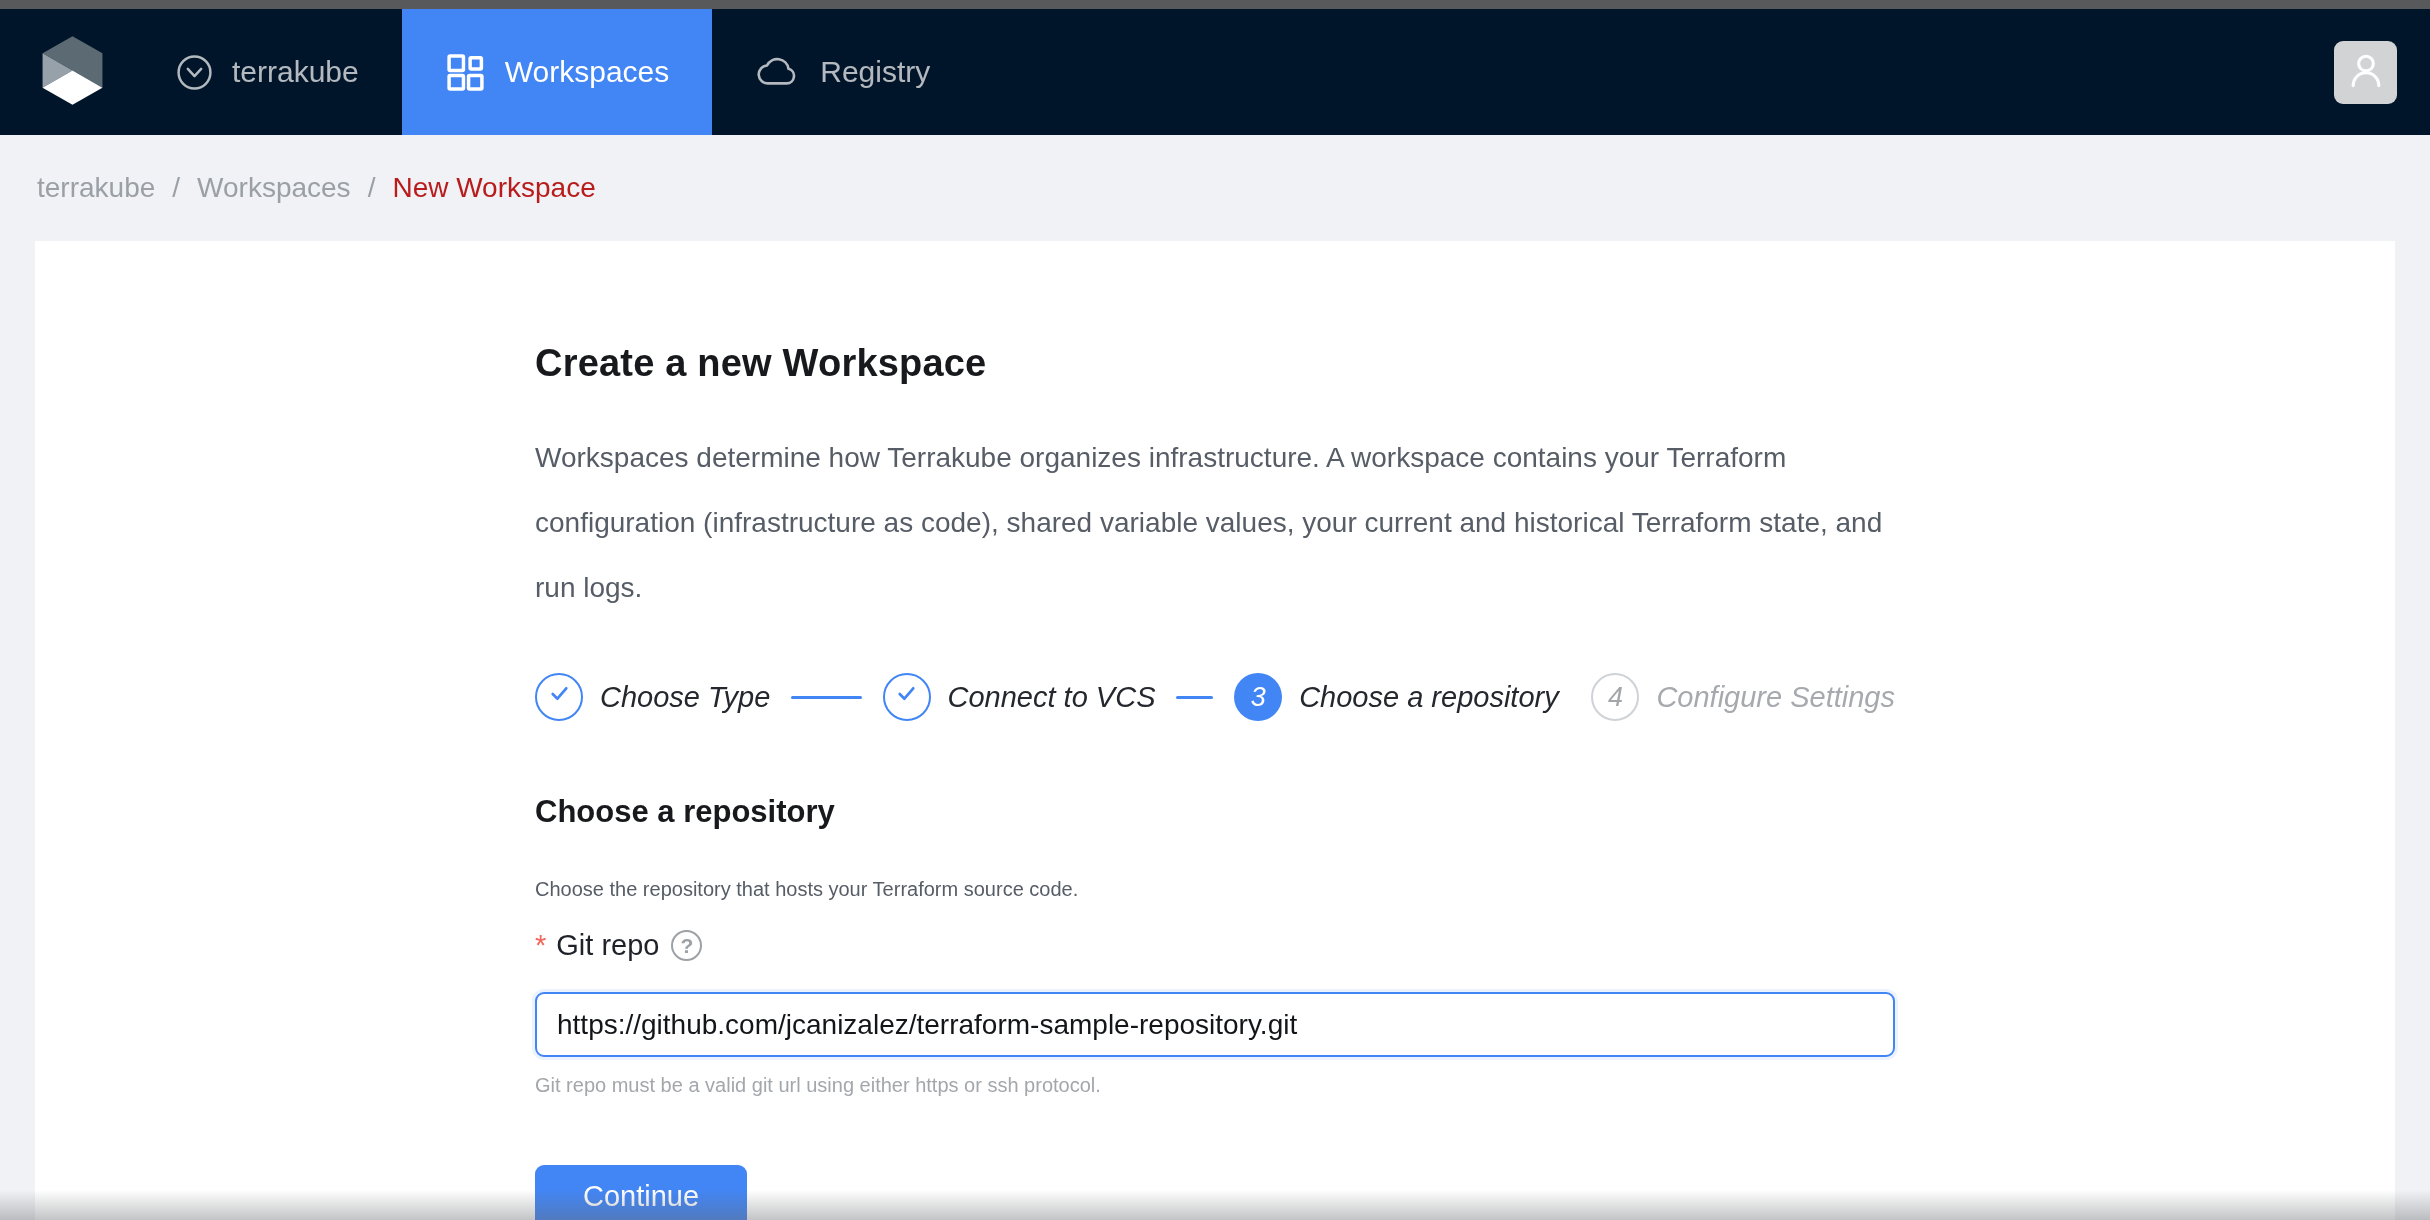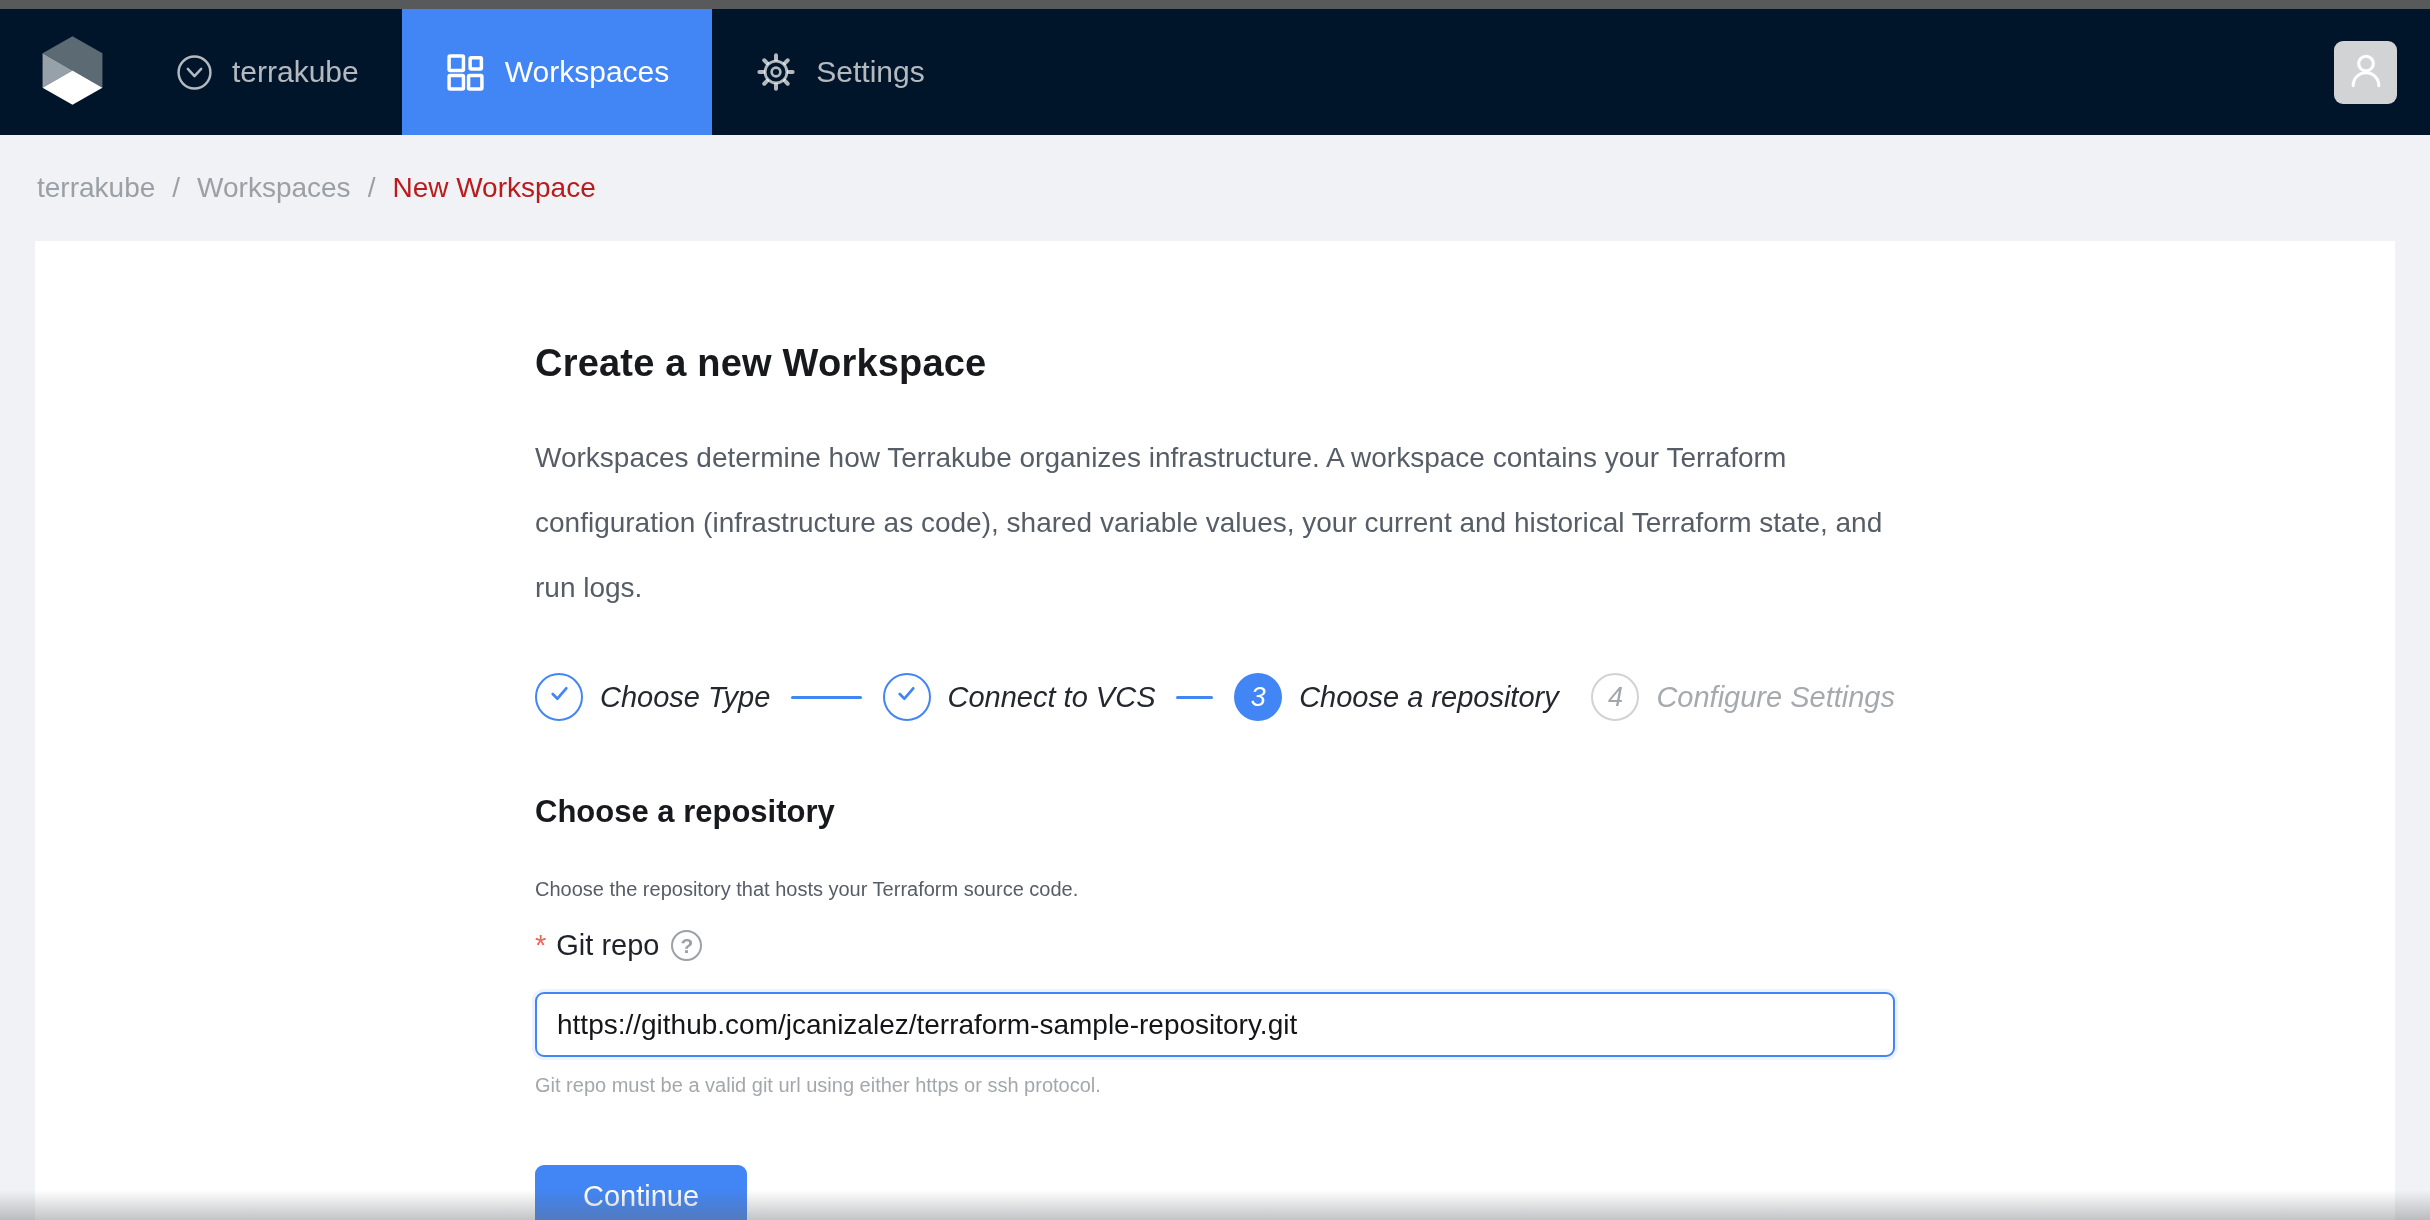--- a/index.html
+++ b/index.html
@@ -175,42 +175,29 @@
         <svg width="41" height="41" viewBox="0 0 40 40">
           <rect x="4" y="4" width="14" height="14" rx="1" fill="none" stroke="currentColor" stroke-width="3.4"></rect>
           <rect x="24.5" y="5.5" width="11" height="11" rx="1" fill="none" stroke="currentColor" stroke-width="3.4"></rect>
           <rect x="4" y="23" width="14" height="13" rx="1" fill="none" stroke="currentColor" stroke-width="3.4"></rect>
           <rect x="23" y="23" width="13" height="13" rx="1" fill="none" stroke="currentColor" stroke-width="3.4"></rect>
         </svg>
       </span>
       <span>Workspaces</span>
     </div>
 
-
     <div class="menu-item">
       <span>
-        <svg width="42" height="42" viewBox="0 0 48 48">
-          <g stroke="currentColor" fill="none">
-            <circle cx="24" cy="24" r="12.5" stroke-width="3.2"></circle>
-            <circle cx="24" cy="24" r="5" stroke-width="3"></circle>
-            <g stroke-width="4.6" stroke-linecap="round">
-              <line x1="24" y1="5" x2="24" y2="9.5"></line>
-              <line x1="24" y1="38.5" x2="24" y2="43"></line>
-              <line x1="5" y1="24" x2="9.5" y2="24"></line>
-              <line x1="38.5" y1="24" x2="43" y2="24"></line>
-              <line x1="10.6" y1="10.6" x2="13.8" y2="13.8"></line>
-              <line x1="34.2" y1="34.2" x2="37.4" y2="37.4"></line>
-              <line x1="10.6" y1="37.4" x2="13.8" y2="34.2"></line>
-              <line x1="34.2" y1="13.8" x2="37.4" y2="10.6"></line>
-            </g>
-          </g>
-        </svg>
-      </span>
-      <span>Settings</span>
-    </div>
+        <svg width="46" height="42" viewBox="0 0 48 48">
+          <path d="M13 37 h21 a8.5 8.5 0 0 0 2-16.7 A13 13 0 0 0 11.5 16.5 a10 10 0 0 0 1.5 20.5 z" fill="none" stroke="currentColor" stroke-width="3" stroke-linejoin="round"></path>
+        </svg>
+      </span>
+      <span>Registry</span>
+    </div>
+
   </nav>
 
   <div class="navbar-right">
     <div class="avatar">
       <span>
         <svg width="44" height="44" viewBox="0 0 48 48">
           <circle cx="24" cy="17" r="8" fill="none" stroke="#ffffff" stroke-width="3.4"></circle>
           <path d="M10 41 a14 14 0 0 1 28 0" fill="none" stroke="#ffffff" stroke-width="3.4" stroke-linecap="round"></path>
         </svg>
       </span>

